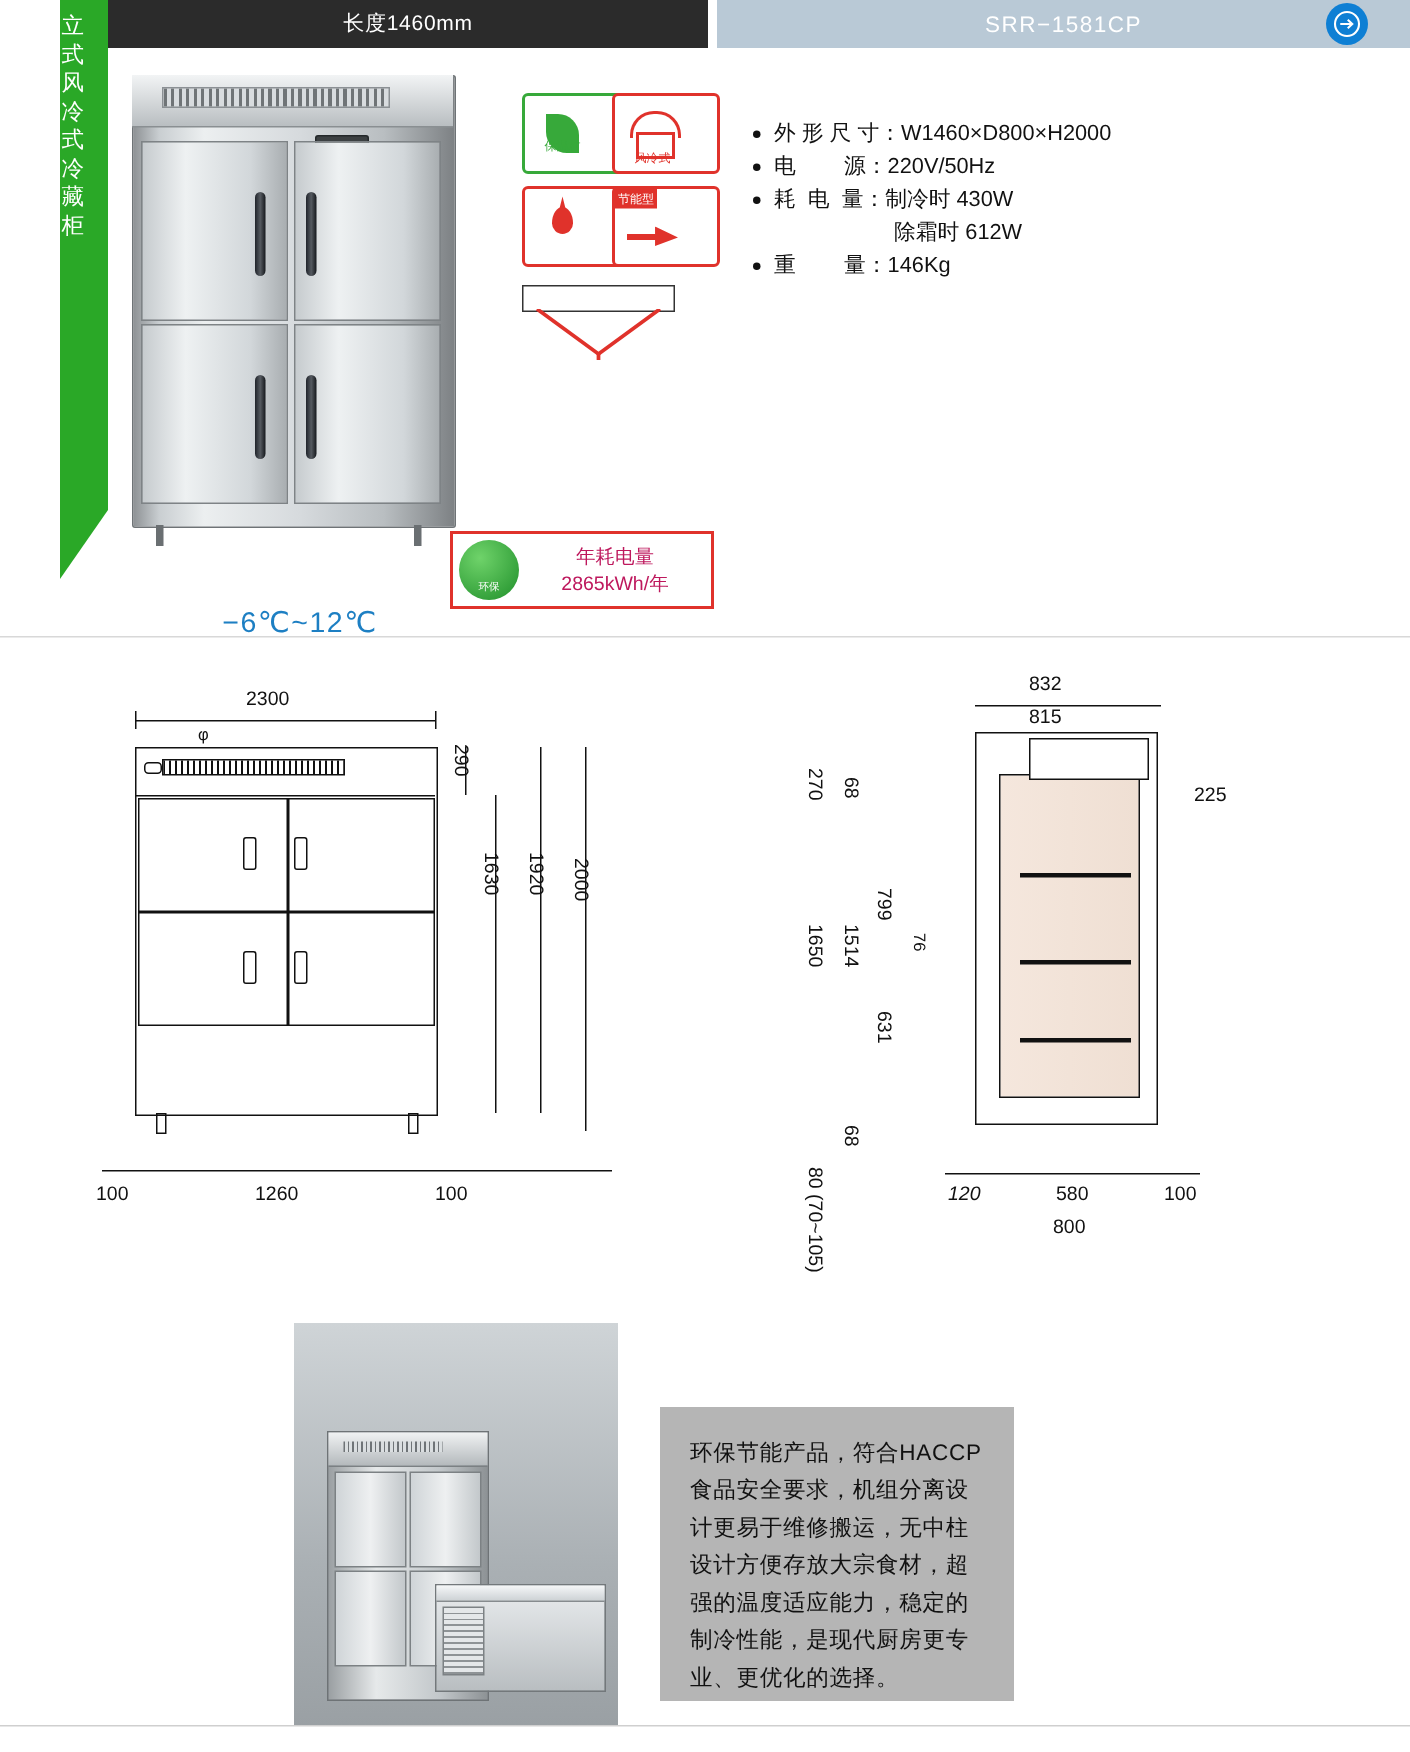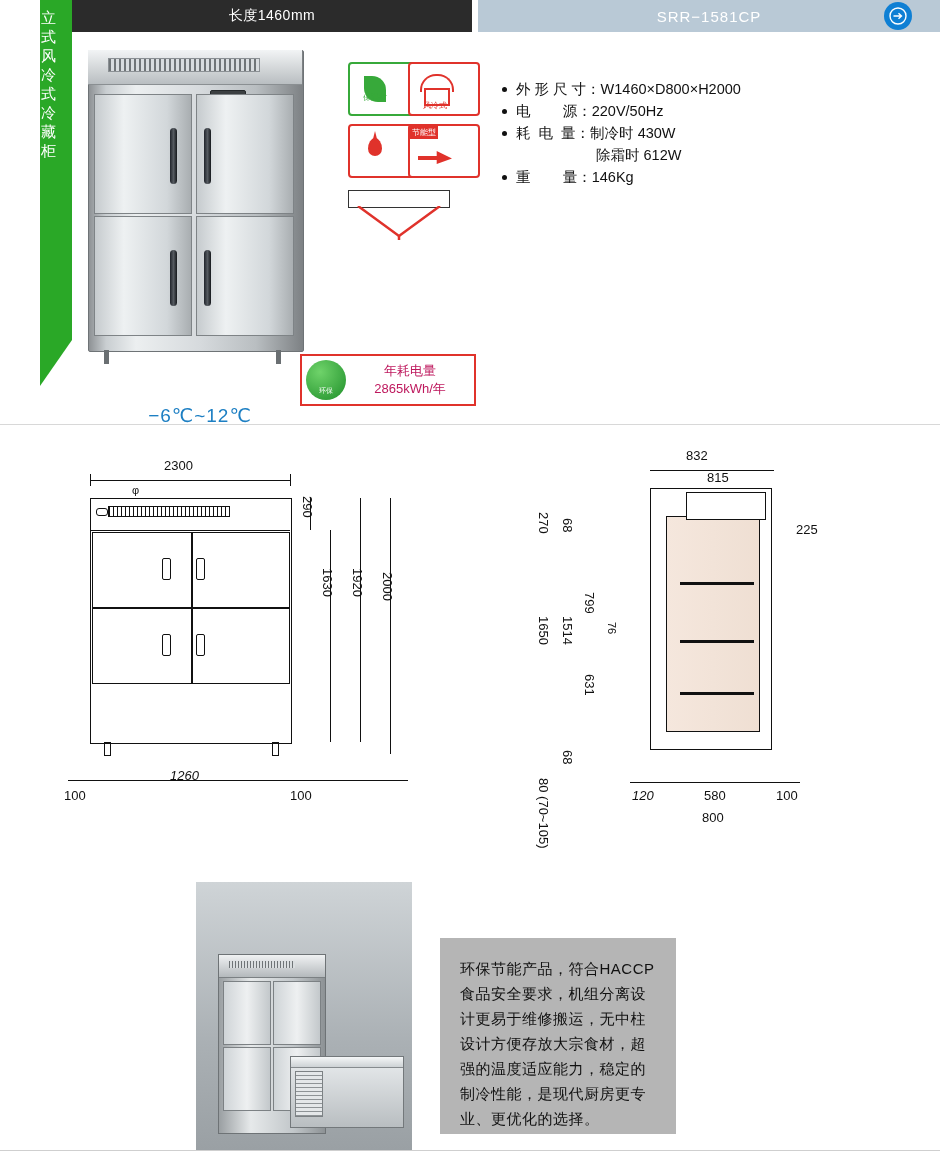--- a/index.html
+++ b/index.html
@@ -424,29 +424,29 @@
     <div class="dim-txt v" style="left:260px;top:128px;">1630</div>
 
     <div class="ln vl" style="left:300px;top:58px;height:244px;"></div>
     <div class="dim-txt v" style="left:290px;top:128px;">1920</div>
 
     <div class="ln vl" style="left:330px;top:58px;height:256px;"></div>
     <div class="dim-txt v" style="left:320px;top:132px;">2000</div>
 
     <div class="ln hl" style="left:8px;top:340px;width:340px;"></div>
     <div class="dim-txt" style="left:4px;top:348px;">100</div>
-    <div class="dim-txt" style="left:110px;top:328px;font-style:italic;">1260</div>
+    <div class="dim-txt" style="left:110px;top:348px;">1260</div>
     <div class="dim-txt" style="left:230px;top:348px;">100</div>
   </div>
 
   <div class="dwg-right">
     <div class="ln hl" style="left:130px;top:40px;width:124px;"></div>
     <div class="dim-txt" style="left:166px;top:18px;">832</div>
     <div class="ln hl" style="left:136px;top:58px;width:112px;"></div>
-    <div class="dim-txt" style="left:166px;top:40px;margin-left:21px;">815</div>
+    <div class="dim-txt" style="left:166px;top:40px;">815</div>
 
     <div class="sd-body"></div>
     <div class="sd-inner"></div>
     <div class="sd-comp"></div>
     <div class="sd-shelf" style="left:160px;top:152px;width:74px;"></div>
     <div class="sd-shelf" style="left:160px;top:210px;width:74px;"></div>
     <div class="sd-shelf" style="left:160px;top:262px;width:74px;"></div>
 
     <div class="dim-txt" style="left:276px;top:92px;">225</div>
 

